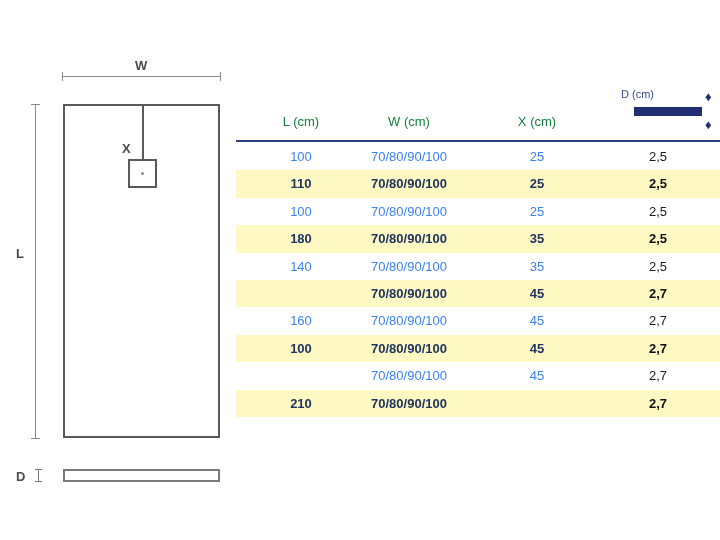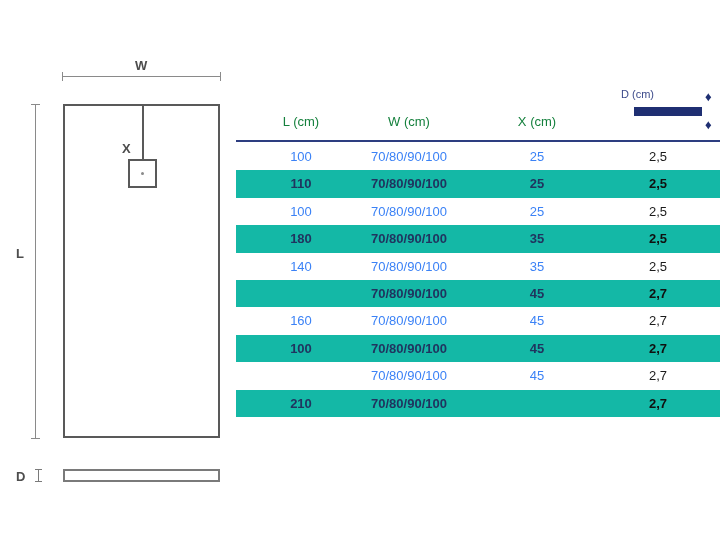--- a/index.html
+++ b/index.html
@@ -189,21 +189,21 @@
   #table-body {
     position: absolute;
     left: 0; top: 55px;
     width: 484px;
   }
   .row {
     position: relative;
     height: 27.4px;
     width: 484px;
   }
-  .row.striped { background: #14b8a6; }
+  .row.striped { background: #fef9c3; }
   .row.plain   { background: #ffffff; }
 
   .cell {
     position: absolute;
     top: 0;
     height: 27.4px;
     line-height: 27.4px;
     font-size: 13px;
     text-align: center;
     white-space: nowrap;

